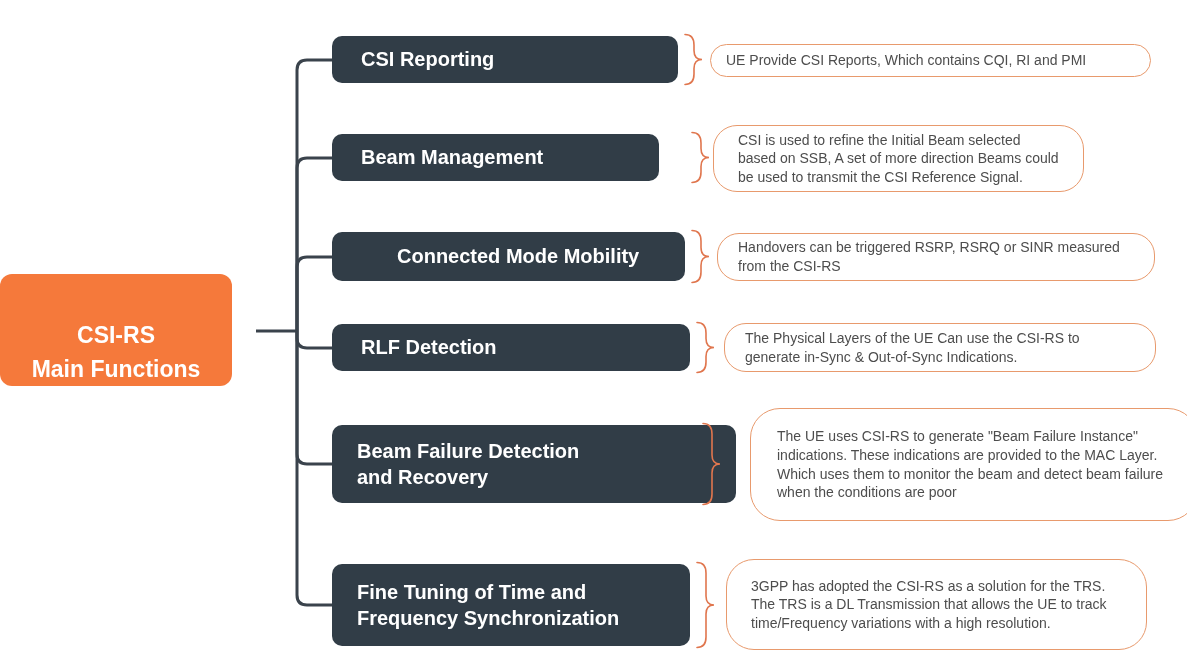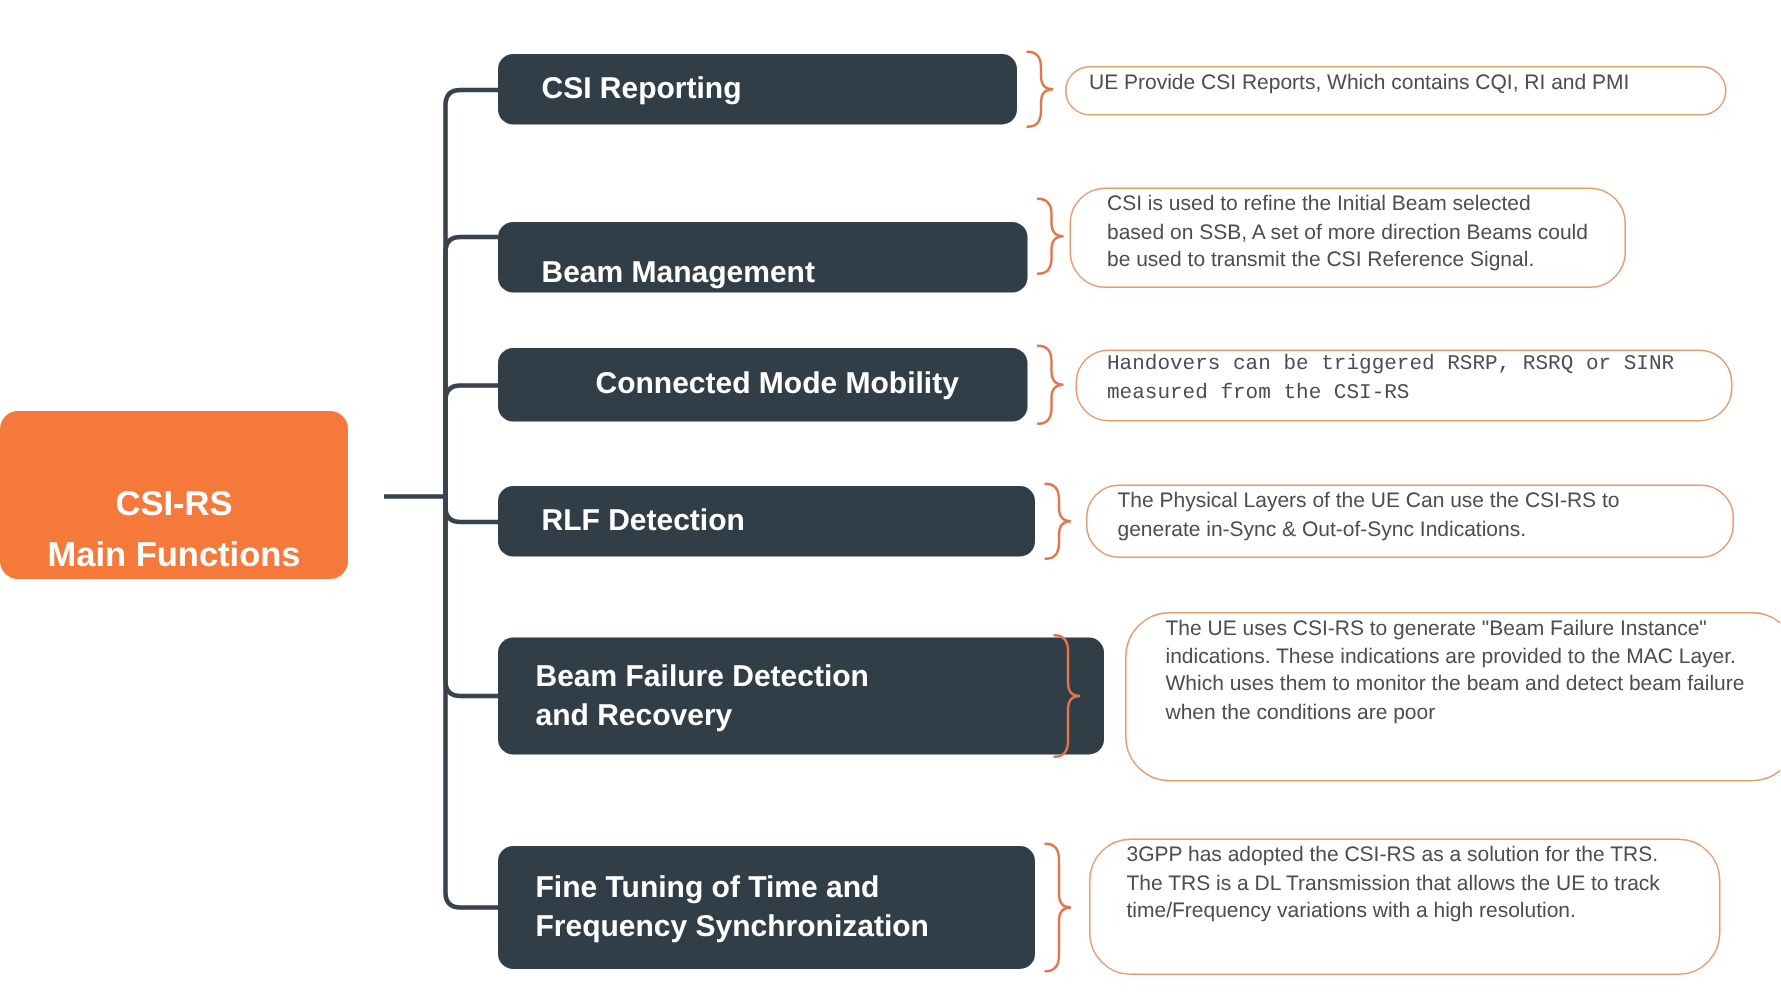--- a/index.html
+++ b/index.html
@@ -32,45 +32,45 @@
   }
   .node .label{
     color:#ffffff;font-weight:bold;font-size:20px;line-height:1.32;
     white-space:pre-line;padding-left:29px;
   }
 
   .brace{position:absolute;}
 
   .bubble{
     position:absolute;border:1.6px solid var(--bubble-border);
-    display:flex;align-items:flex-start;background:#ffffff;
+    display:flex;align-items:center;background:#ffffff;
   }
   .bubble .desc{
     color:var(--bubble-text);font-size:14px;line-height:18.6px;
   }
 
   
   .node-1{top:36px;width:346px;height:47px;text-align:right;}
-  .node-2{top:148px;width:353px;height:47px;align-items:flex-end;}
+  .node-2{top:134px;width:327px;height:47px;}
   .node-3{top:232px;width:353px;height:49px;padding-left:36px;}
   .node-4{top:324px;width:358px;height:47px;}
   .node-5{top:425px;width:404px;height:78px;}
   .node-6{top:564px;width:358px;height:82px;}
   .node-5 .label,.node-6 .label{padding-left:25px;}
 
   .brace-1{left:680px;top:32px;}
   .brace-2{left:687px;top:130px;}
   .brace-3{left:687px;top:228px;}
   .brace-4{left:692px;top:320px;}
   .brace-5{left:698px;top:421px;}
   .brace-6{left:692px;top:560px;}
 
   .bubble-1{left:710px;top:44px;width:441px;height:33px;border-radius:17px;padding:0 15px;}
   .bubble-2{left:713px;top:125px;width:371px;height:67px;border-radius:24px;padding:0 24px;}
-  .bubble-3{left:717px;top:233px;width:438px;height:48px;border-radius:22px;padding:0 20px;font-family:Liberation Mono, monospace;}
+  .bubble-3{left:717px;top:233px;width:438px;height:48px;border-radius:22px;padding:0 20px;}
   .bubble-4{left:724px;top:323px;width:432px;height:49px;border-radius:22px;padding:0 20px;}
   .bubble-5{left:750px;top:408px;width:448px;height:113px;border-radius:30px;padding:0 26px;}
   .bubble-6{left:726px;top:559px;width:421px;height:91px;border-radius:28px;padding:0 24px;}
 </style>
 </head>
 <body>
 
 <div class="canvas">
 
   <svg class="connectors" viewBox="0 0 1187 671" fill="none" stroke="#3A434C" stroke-width="3">

